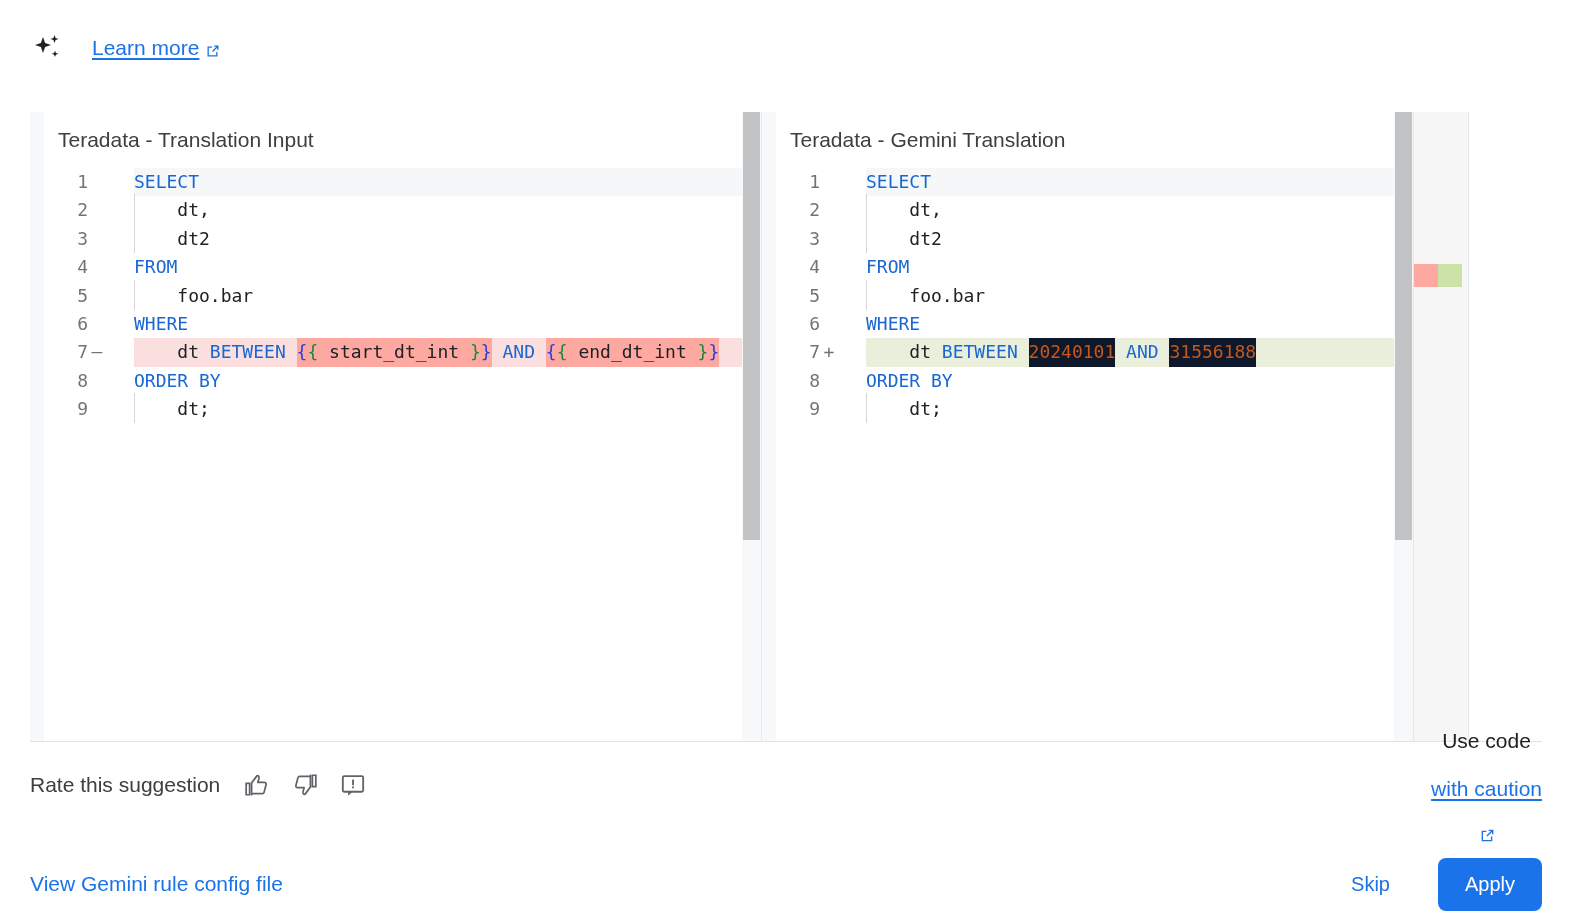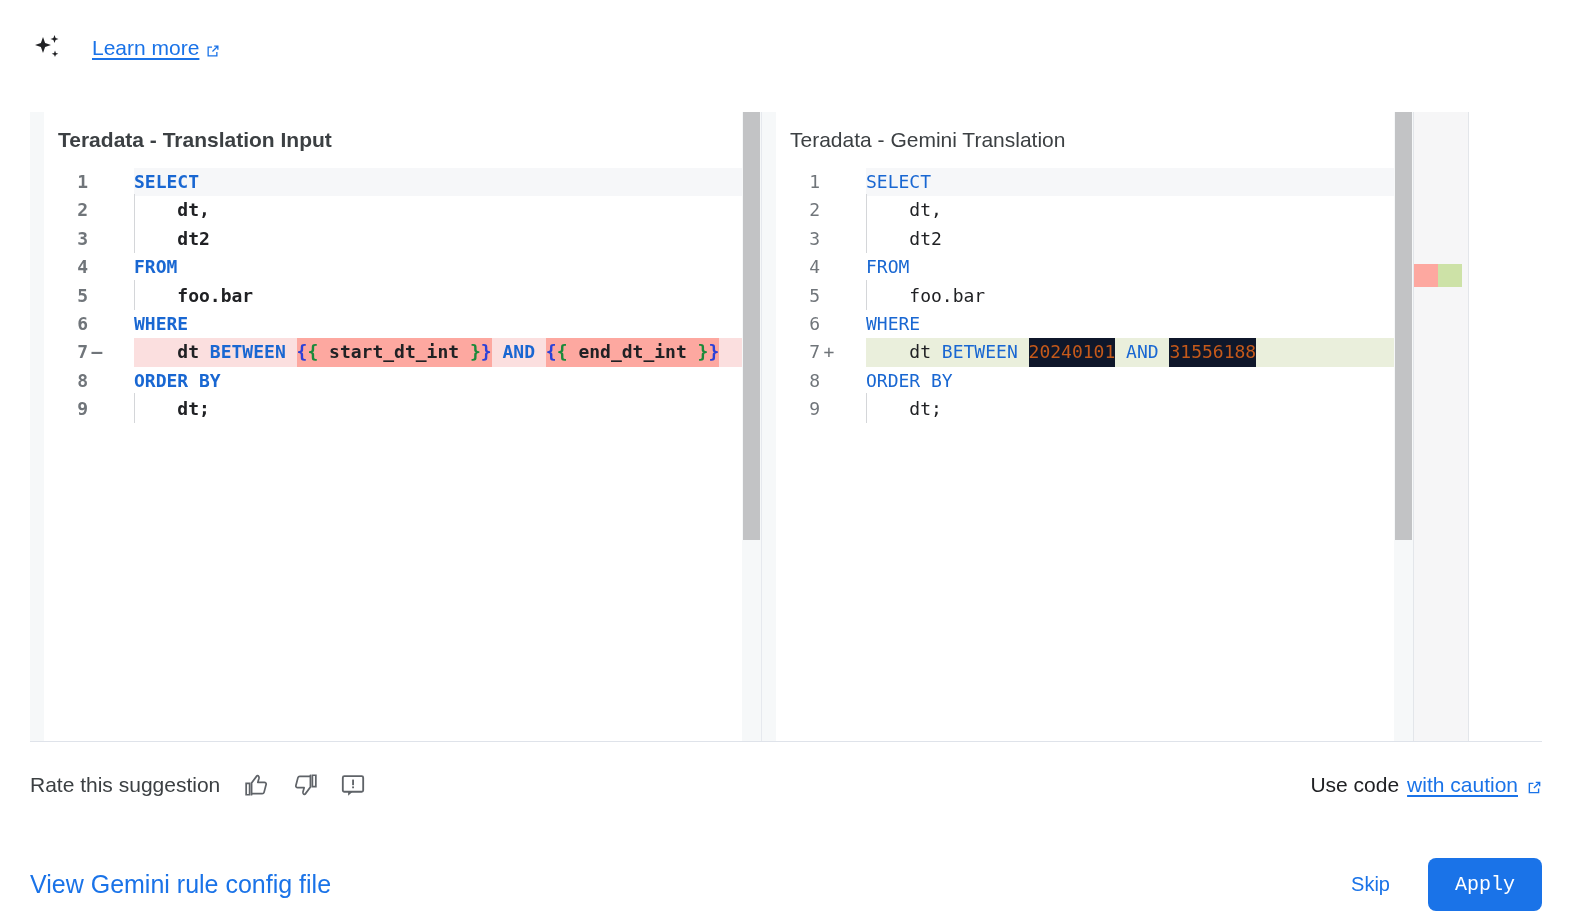--- a/index.html
+++ b/index.html
@@ -30,21 +30,21 @@
   .ext-icon { width:16px; height:16px; display:block; }
 
   
   .diff-shell {
     position:absolute; left:30px; top:112px; width:1512px; height:630px;
     background:#ffffff; border-bottom:1px solid #dfe3ea;
     display:flex; overflow:hidden;
   }
   .pane { position:relative; height:630px; display:flex; background:#fff; }
 
-  .pane-left { width:731px;font-weight:bold; }
+  .pane-left { width:731px; }
   .pane-right { width:707px; }
 
   .rail { width:14px; background:#f6f8f9; height:630px; flex:0 0 auto; }
 
   .pane-body { position:relative; flex:1 1 auto; height:630px; overflow:hidden; background:#fff; }
 
   .pane-title {
     height:56px; display:flex; align-items:center;
     padding-left:14px; font-size:21px; color:#3c4043; background:#fff;
     white-space:nowrap;
@@ -102,39 +102,39 @@
   
   .ratebar {
     position:absolute; left:30px; top:760px; width:1512px; height:50px;
     display:flex; align-items:center;
   }
   .rate-label { font-size:21px; color:#3c4043; }
   .rate-icons { display:flex; align-items:center; gap:18px; margin-left:22px; }
   .ic-btn { width:30px; height:30px; display:flex; align-items:center; justify-content:center; cursor:pointer; }
   .ic-btn svg { display:block; }
   .usecode {
-    margin-left:auto; display:flex; align-items:center; gap:8px;
-    font-size:21px; color:#202124; white-space:nowrap;
+    margin-left:auto; display:flex; align-items:center; gap:24px;
+    font-size:21px; color:#202124; white-space:nowrap;flex-direction:column;
   }
   .usecode a { color:#1a73e8; text-decoration:underline; text-underline-offset:3px; cursor:pointer; }
 
   
   .footer {
     position:absolute; left:0; top:846px; width:1572px; height:76px;
     display:flex; align-items:center; padding:0 30px;
   }
-  .link-blue { color:#1a73e8; font-size:25px; cursor:pointer; white-space:nowrap; }
-  .footer-right { margin-left:auto; display:flex; gap:24px; }
+  .link-blue { color:#1a73e8; font-size:21px; cursor:pointer; white-space:nowrap; }
+  .footer-right { margin-left:auto; display:flex; gap:34px; }
   .btn-skip {
     color:#1a73e8; font-size:20px; background:none; border:none; cursor:pointer;
     font-family:"Liberation Sans", sans-serif; padding:10px 14px;
   }
   .btn-apply {
     background:#1a73e8; color:#fff; font-size:20px; border:none; border-radius:8px;
-    padding:15px 27px; cursor:pointer; font-family:Liberation Mono, monospace;
+    padding:15px 27px; cursor:pointer; font-family:Liberation Sans, sans-serif;
   }
 </style>
 </head>
 <body>
 
 <div class="page">
 
   <div class="hdr">
     <span class="spark-icon">
       <svg viewBox="0 0 34 34" width="34" height="34" aria-hidden="true">

